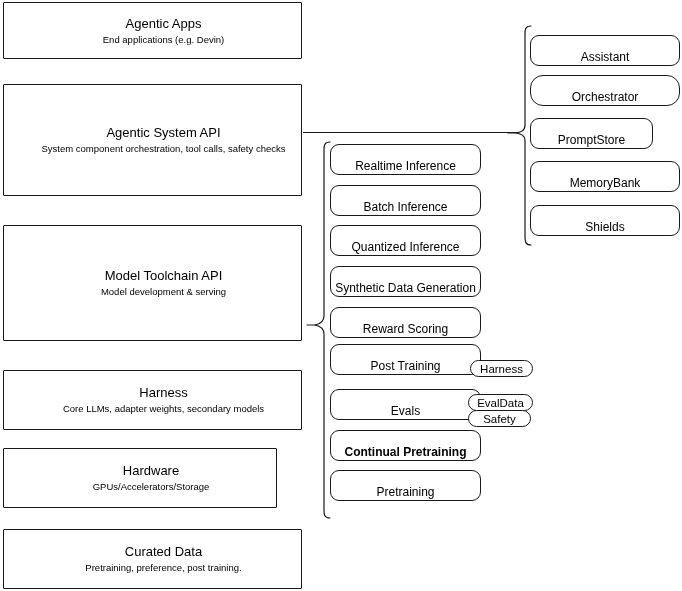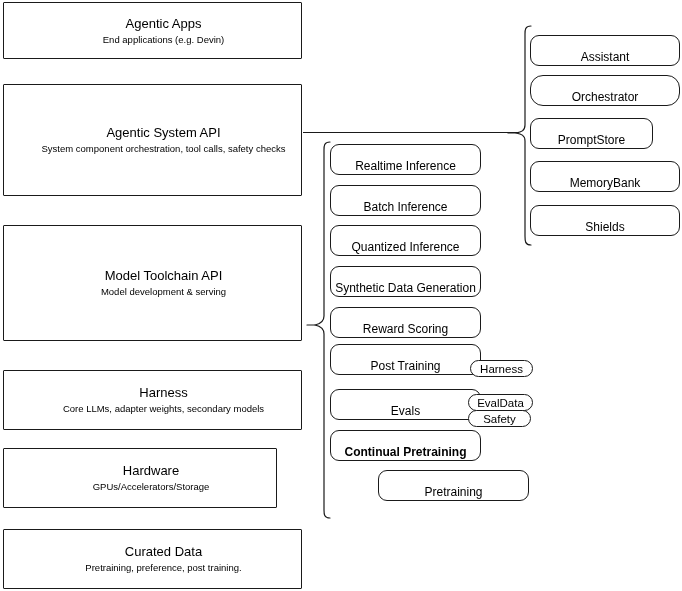--- a/index.html
+++ b/index.html
@@ -158,21 +158,21 @@
   </div>
   <div class="pillbox" style="left:330px; top:344px; width:151px; height:31px;">
     <span>Post Training</span>
   </div>
   <div class="pillbox" style="left:330px; top:389px; width:151px; height:31px;">
     <span>Evals</span>
   </div>
   <div class="pillbox" style="left:330px; top:430px; width:151px; height:31px;font-weight:bold;">
     <span>Continual Pretraining</span>
   </div>
-  <div class="pillbox" style="left:330px; top:470px; width:151px; height:31px;margin-left:48px;">
+  <div class="pillbox" style="left:330px; top:470px; width:151px; height:31px;">
     <span>Pretraining</span>
   </div>
 
   <div class="tag" style="left:470px; top:360px; width:63px; height:17px;">
     <span>Harness</span>
   </div>
   <div class="tag" style="left:468px; top:394px; width:65px; height:17px;">
     <span>EvalData</span>
   </div>
   <div class="tag" style="left:468px; top:410px; width:63px; height:17px;">

